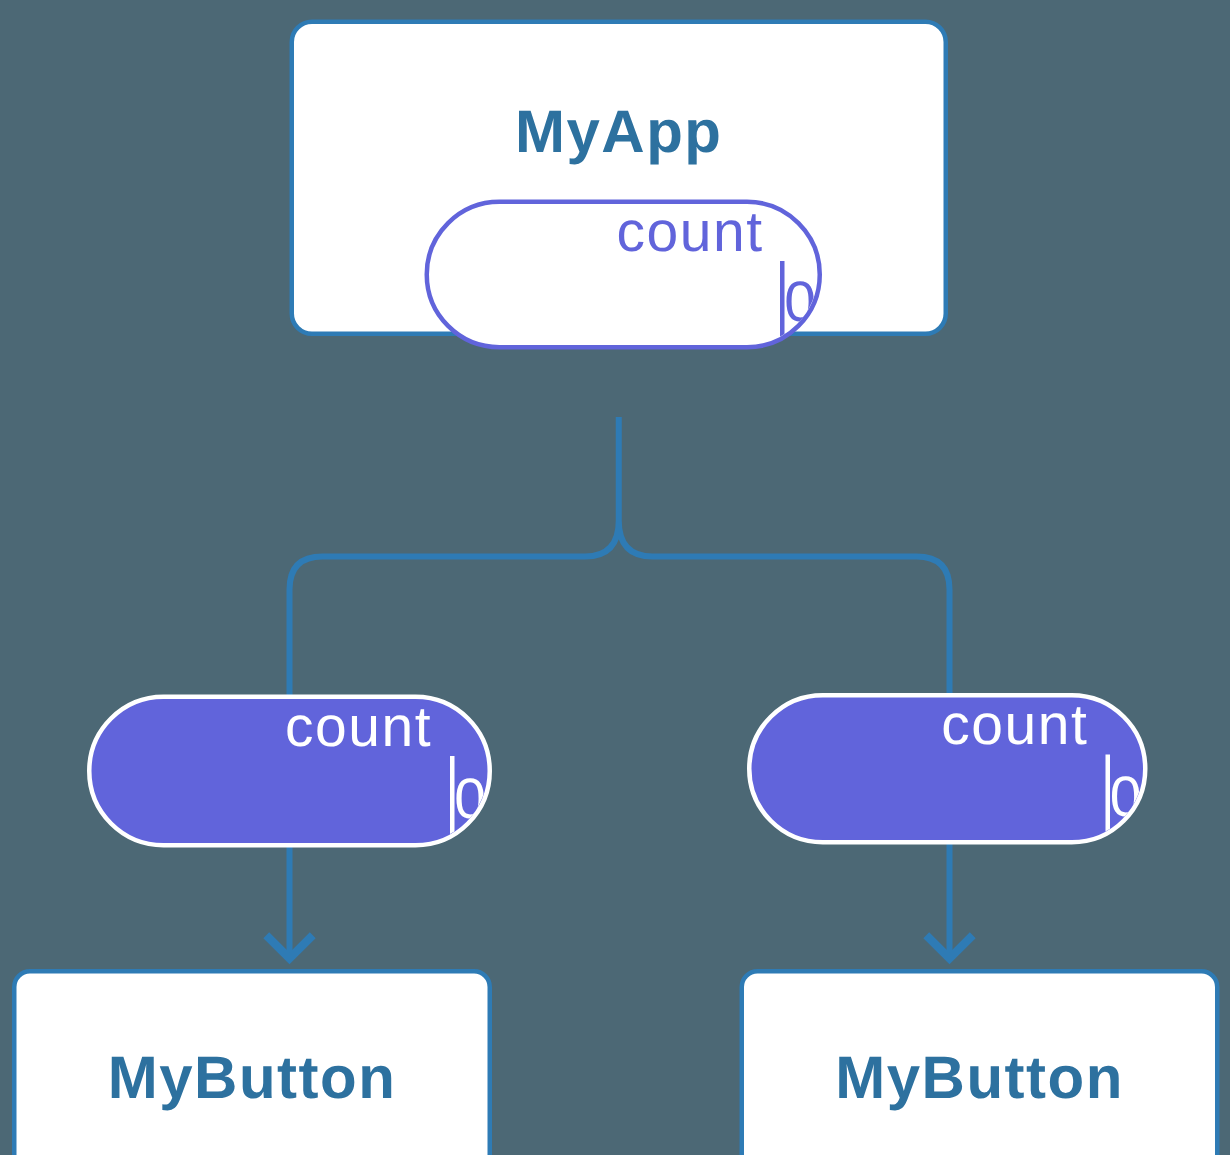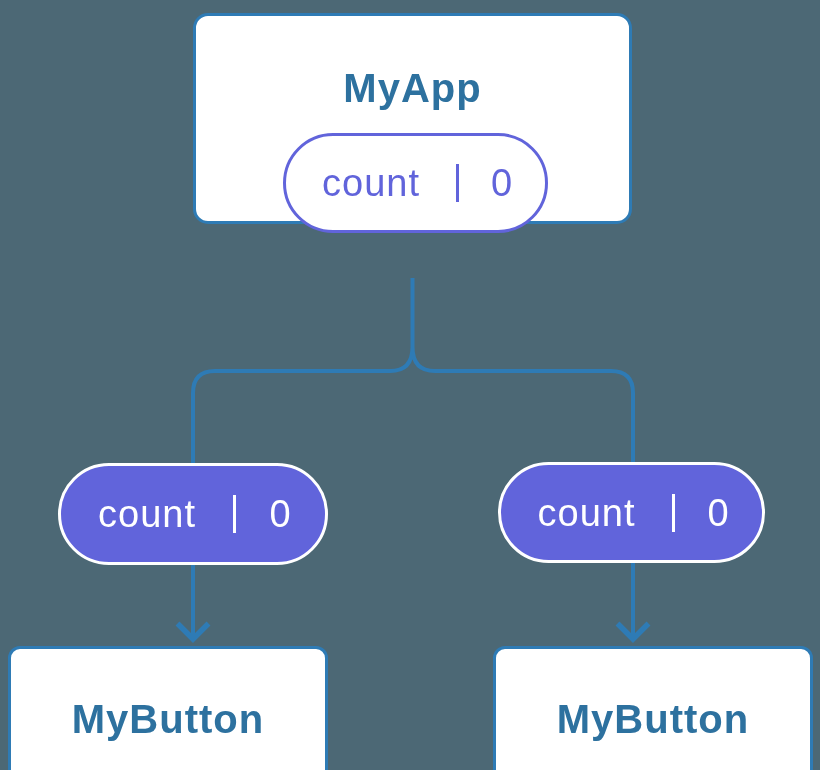--- a/index.html
+++ b/index.html
@@ -67,22 +67,23 @@
   }
   .root-title{
     position:absolute;
     left:0;top:48px;width:100%;height:48px;
     display:flex;align-items:center;justify-content:center;
   }
   .leaf-title{padding-top:5px;}
   .pill{
     box-sizing:border-box;
     display:flex;
-    align-items:center;
+    align-items:flex-end;
     overflow:hidden;
+    flex-direction:column;
   }
   .pill-section{
     display:flex;align-items:center;justify-content:center;
     font-size:38px;
     letter-spacing:1px;
     line-height:1;
   }
   .pill-outline{
     position:absolute;
     left:87px;top:117px;

